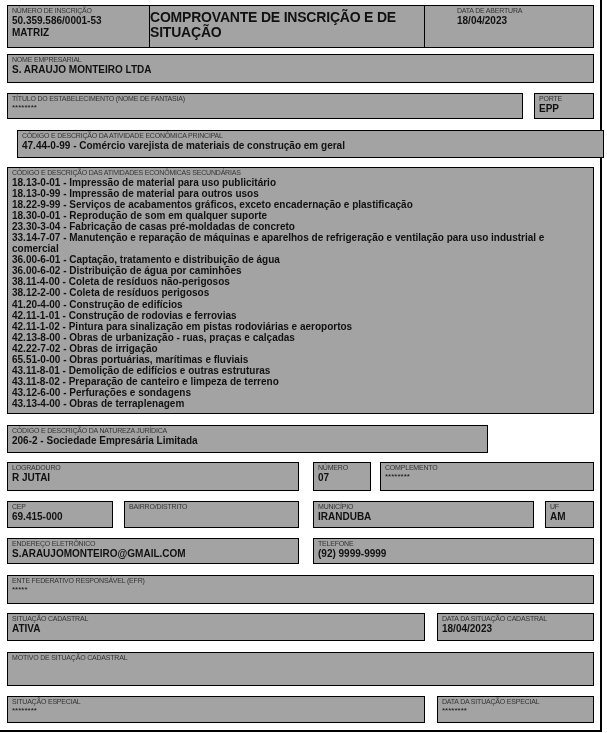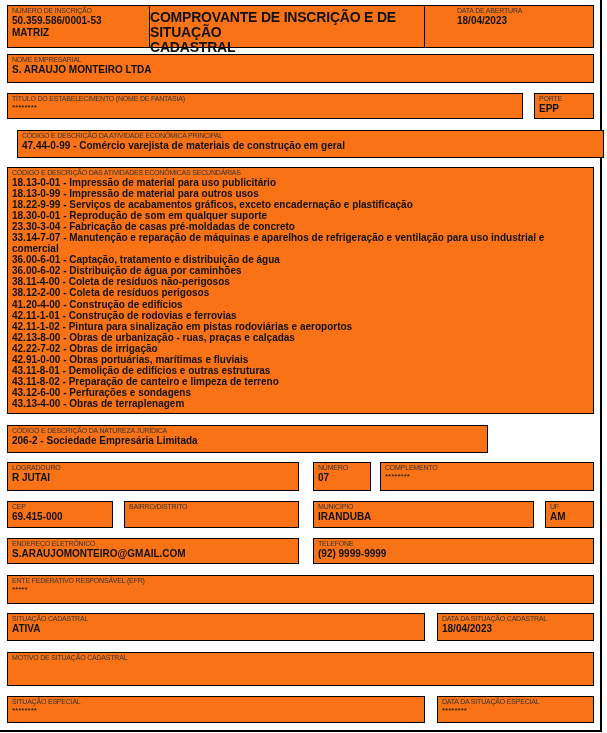--- a/index.html
+++ b/index.html
@@ -1,39 +1,38 @@
 <!DOCTYPE html>
 <html><head>
 <meta charset="utf-8">
 <style>
   html, body { margin:0; padding:0; background:#ffffff; }
   body { width:607px; height:733px; position:relative; overflow:hidden; font-family:"Liberation Sans", sans-serif; color:#111; }
   .frame { position:absolute; left:0; top:0; width:600px; height:730px; border-right:2px solid #000; border-bottom:2px solid #000; }
-  .box { position:absolute; border:1px solid #000; box-sizing:border-box; padding:1px 4px; background:#f97316; }
+  .box { position:absolute; border:1px solid #000; box-sizing:border-box; padding:1px 4px; background:#a3a3a3; }
   .lbl { font-size:7px; line-height:8px; color:#333; letter-spacing:-0.2px; white-space:nowrap; text-transform:uppercase; }
   .val { font-size:10px; line-height:12px; font-weight:bold; color:#111; white-space:nowrap; }
   .val.small { font-size:8px; line-height:10px; font-weight:normal; }
   .title { position:absolute; left:148px; width:276px; top:5px; height:42px; box-sizing:border-box; border-left:1px solid #000; border-right:1px solid #000; text-align:left; font-size:14px; line-height:15px; font-weight:bold; padding-top:4px; letter-spacing:-0.2px; }
   .list { font-size:10px; line-height:11.05px; font-weight:bold; color:#111; }
   .list div { white-space:normal; }
 </style>
 </head>
 <body>
 
 <div class="frame"></div>
 
 <div class="box" style="left:7px;top:5px;width:587px;height:43px;padding:0;">
   <div style="position:absolute;left:4px;top:1px;">
     <div class="lbl">NÚMERO DE INSCRIÇÃO</div>
     <div class="val">50.359.586/0001-53</div>
     <div class="val">MATRIZ</div>
   </div>
   <div class="title" style="left:141px;top:0;height:41px;">
     <div>COMPROVANTE DE INSCRIÇÃO E DE SITUAÇÃO</div>
-    <div>CADASTRAL</div>
   </div>
   <div style="position:absolute;left:449px;top:1px;">
     <div class="lbl">DATA DE ABERTURA</div>
     <div class="val">18/04/2023</div>
   </div>
 </div>
 
 <div class="box" style="left:7px;top:54px;width:587px;height:29px;">
   <div class="lbl">NOME EMPRESARIAL</div>
   <div class="val">S. ARAUJO MONTEIRO LTDA</div>
@@ -64,21 +63,21 @@
     <div style="padding-right:40px;">33.14-7-07 - Manutenção e reparação de máquinas e aparelhos de refrigeração e ventilação para uso industrial e comercial</div>
     <div>36.00-6-01 - Captação, tratamento e distribuição de água</div>
     <div>36.00-6-02 - Distribuição de água por caminhões</div>
     <div>38.11-4-00 - Coleta de resíduos não-perigosos</div>
     <div>38.12-2-00 - Coleta de resíduos perigosos</div>
     <div>41.20-4-00 - Construção de edifícios</div>
     <div>42.11-1-01 - Construção de rodovias e ferrovias</div>
     <div>42.11-1-02 - Pintura para sinalização em pistas rodoviárias e aeroportos</div>
     <div>42.13-8-00 - Obras de urbanização - ruas, praças e calçadas</div>
     <div>42.22-7-02 - Obras de irrigação</div>
-    <div>42.91-0-00 - Obras portuárias, marítimas e fluviais</div>
+    <div>65.51-0-00 - Obras portuárias, marítimas e fluviais</div>
     <div>43.11-8-01 - Demolição de edifícios e outras estruturas</div>
     <div>43.11-8-02 - Preparação de canteiro e limpeza de terreno</div>
     <div>43.12-6-00 - Perfurações e sondagens</div>
     <div>43.13-4-00 - Obras de terraplenagem</div>
   </div>
 </div>
 
 <div class="box" style="left:7px;top:425px;width:481px;height:28px;">
   <div class="lbl">CÓDIGO E DESCRIÇÃO DA NATUREZA JURÍDICA</div>
   <div class="val">206-2 - Sociedade Empresária Limitada</div>

